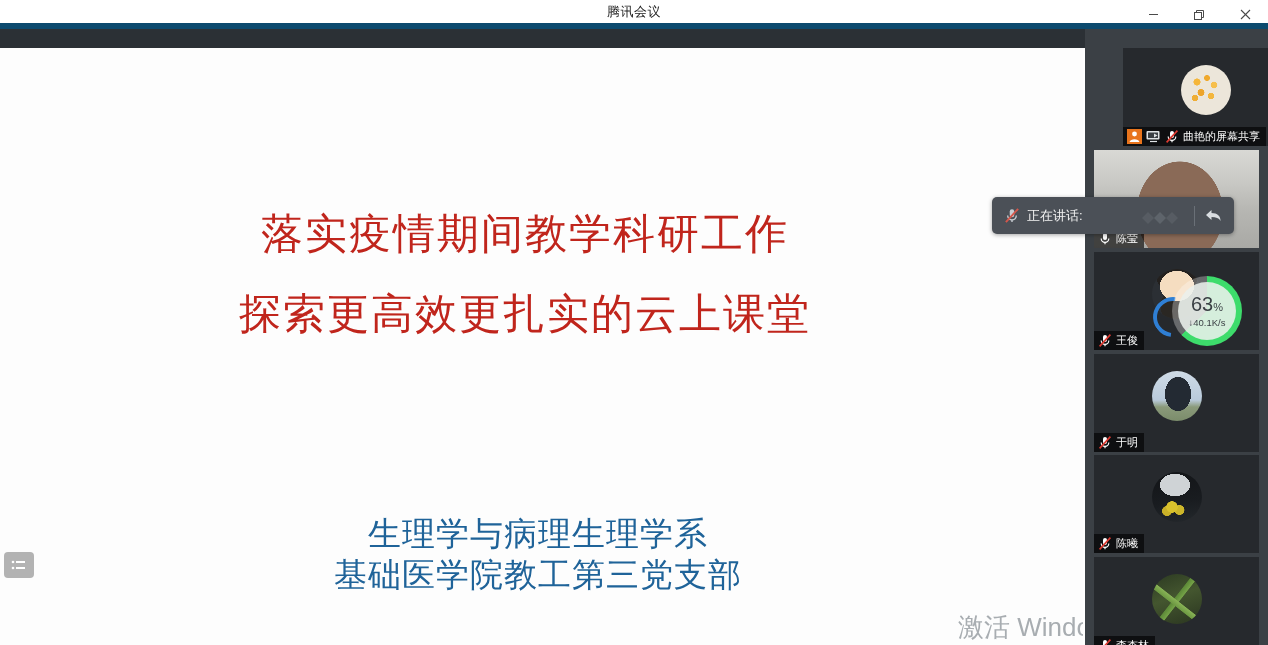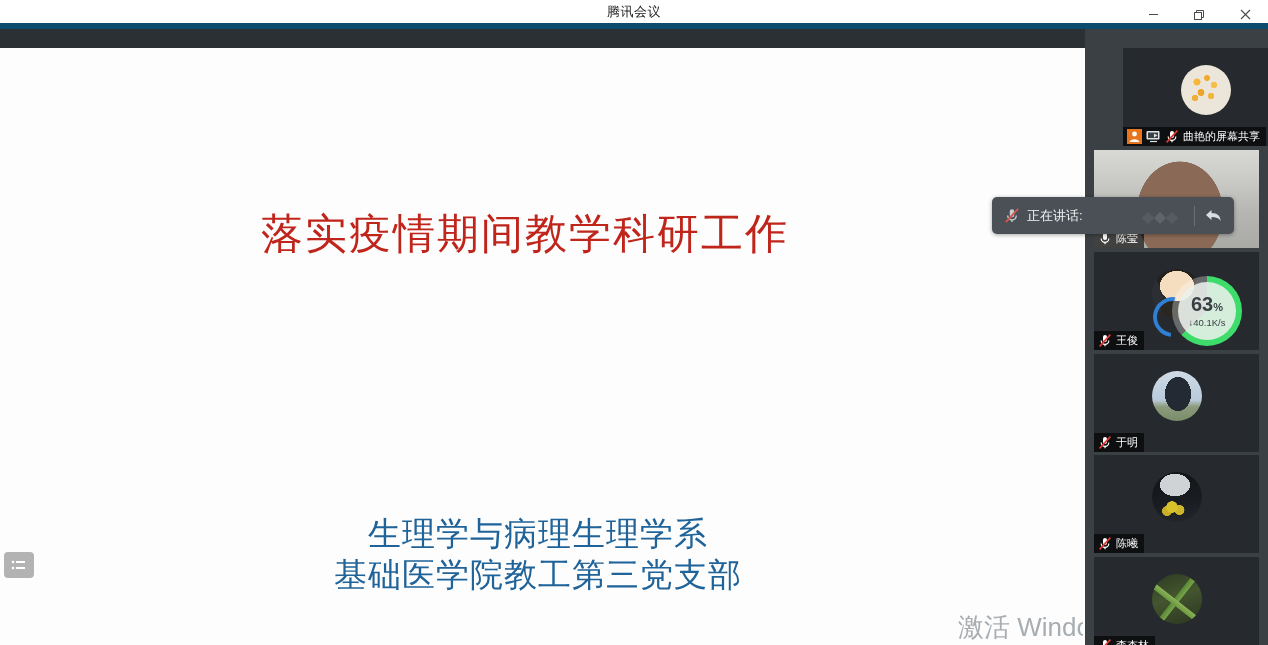--- a/index.html
+++ b/index.html
@@ -171,21 +171,21 @@
     width:70px; height:70px; border-radius:50%;
     background:
       conic-gradient(#3ddc6b 0deg 227deg, rgba(255,255,255,0.30) 227deg 360deg);
     display:flex; align-items:center; justify-content:center;
   }
   .net-badge .inner {
     width:58px; height:58px; border-radius:50%;
     background:rgba(235,240,236,0.88);
     display:flex; flex-direction:column; align-items:center; justify-content:center;
   }
-  .net-pct { font-size:20px; color:#3a3f44; line-height:1; font-weight:700; }
+  .net-pct { font-size:20px; color:#3a3f44; line-height:1; font-weight:400; }
   .net-pct .u { font-size:11px; }
   .net-rate { font-size:9.5px; color:#3a3f44; margin-top:3px; white-space:nowrap; }
   .blue-arc {
     position:absolute; left:1153px; top:268px;
     width:40px; height:40px; border-radius:50%;
     border:4px solid transparent; border-left-color:#2f7fd4; border-top-color:#2f7fd4;
     transform:rotate(-38deg);
   }
 </style>
 </head>
@@ -217,20 +217,21 @@
   </div>
 
   <div class="content">
 
     <div class="topstrip"></div>
 
     <div class="slide">
 
       <div class="slide-title-block">
         <div class="slide-title-line l1">落实疫情期间教学科研工作</div>
+        <div class="slide-title-line l2">探索更高效更扎实的云上课堂</div>
       </div>
 
       <div class="slide-sub-block">
         <div class="slide-sub-line">生理学与病理生理学系</div>
         <div class="slide-sub-line">基础医学院教工第三党支部</div>
       </div>
 
       <div class="slide-toolbtn">
         <svg width="16" height="13" viewBox="0 0 16 13">
           <circle cx="2" cy="3" r="1.3" fill="#ffffff"></circle>

